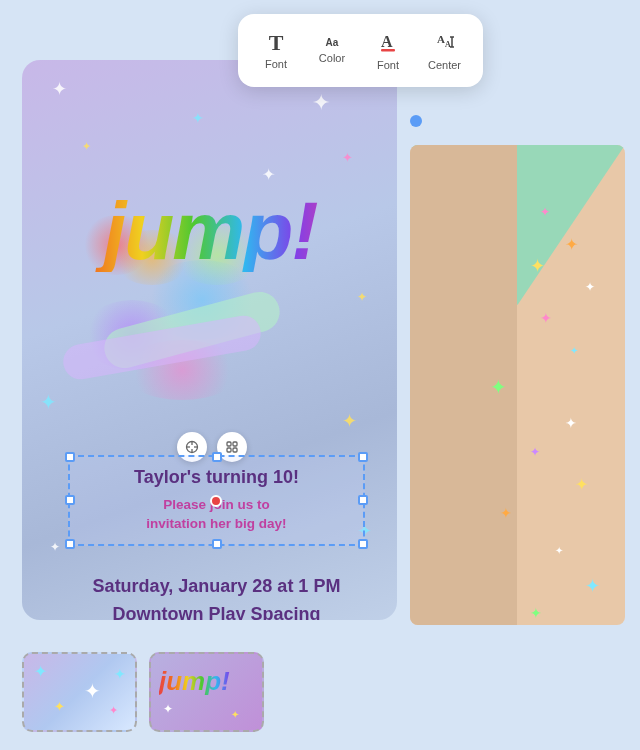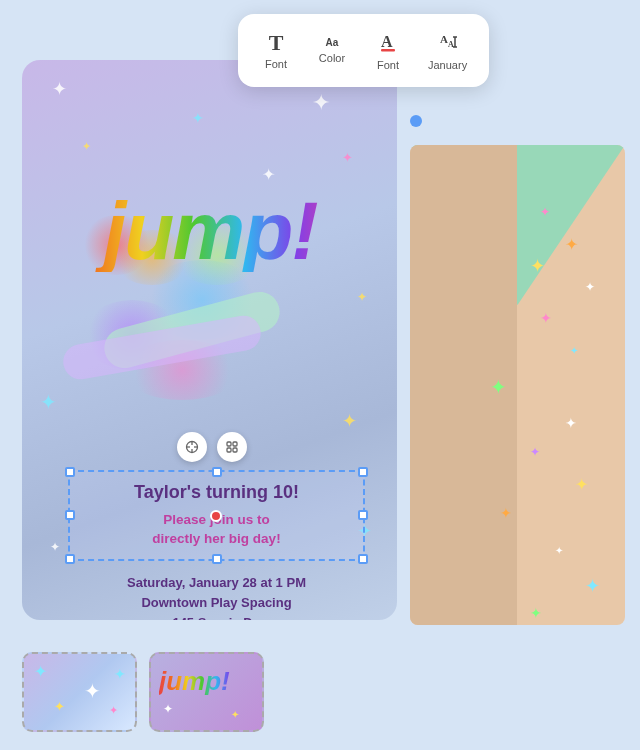--- a/index.html
+++ b/index.html
@@ -96,21 +96,21 @@
       -webkit-background-clip: text;
       -webkit-text-fill-color: transparent;
       background-clip: text;
       letter-spacing: -2px;
       line-height: 1;
     }
 
     
     .text-selection-box {
       position: absolute;
-      top: 410px;
+      top: 395px;
       left: 46px;
       width: 297px;
       border: 2px dashed #5b9cf6;
       border-radius: 2px;
       background: rgba(200, 210, 255, 0.18);
     }
 
     
     .inv-title {
       display: block;
@@ -131,21 +131,21 @@
     }
 
     .inv-details {
       position: absolute;
       top: 513px;
       left: 46px;
       width: 297px;
       text-align: center;
     }
     .inv-details p {
-      font-size: 13px;
+      font-size: 18px;
       font-weight: 700;
       color: #5a3080;
       line-height: 1.55;
     }
 
     
     .handle-icons {
       position: absolute;
       top: 372px;
       left: 155px;
@@ -327,21 +327,21 @@
   <div class="toolbar-item">
     <span class="tb-icon">
       <svg width="22" height="22" viewBox="0 0 22 22" fill="none">
         <text x="3" y="13" font-size="11" font-weight="700" fill="#444" font-family="serif">A</text>
         <text x="11" y="17" font-size="8" font-weight="700" fill="#444" font-family="serif">A</text>
         <line x1="18" y1="7" x2="18" y2="17" stroke="#444" stroke-width="1.5"></line>
         <line x1="16" y1="7" x2="20" y2="7" stroke="#444" stroke-width="1.5"></line>
         <line x1="16" y1="17" x2="20" y2="17" stroke="#444" stroke-width="1.5"></line>
       </svg>
     </span>
-    <span class="tb-label">January</span>
+    <span class="tb-label">Center</span>
   </div>
 
 </div>
 
 <div class="connector-dot"></div>
 
 <div class="tooltip-text">
   <span>Edit text size, color and font directly on your invitation.</span>
 </div>
 
@@ -397,21 +397,21 @@
     <div class="corner-handle ch-tr"></div>
     <div class="corner-handle ch-bl"></div>
     <div class="corner-handle ch-br"></div>
     <div class="corner-handle ch-tm"></div>
     <div class="corner-handle ch-bm"></div>
     <div class="corner-handle ch-ml"></div>
     <div class="corner-handle ch-mr"></div>
     <span class="inv-title">Taylor's turning 10!</span>
     <span class="inv-subtitle">
       <span>Please join us to</span><br>
-      <span>directly her big day!</span>
+      <span>invitation her big day!</span>
     </span>
 
     <div class="text-handle-dot" style="top:38px; left:140px;"></div>
   </div>
 
   <div class="inv-details">
     <p>Saturday, January 28 at 1 PM</p>
     <p>Downtown Play Spacing</p>
     <p>145 Scenic Dr.</p>
   </div>

